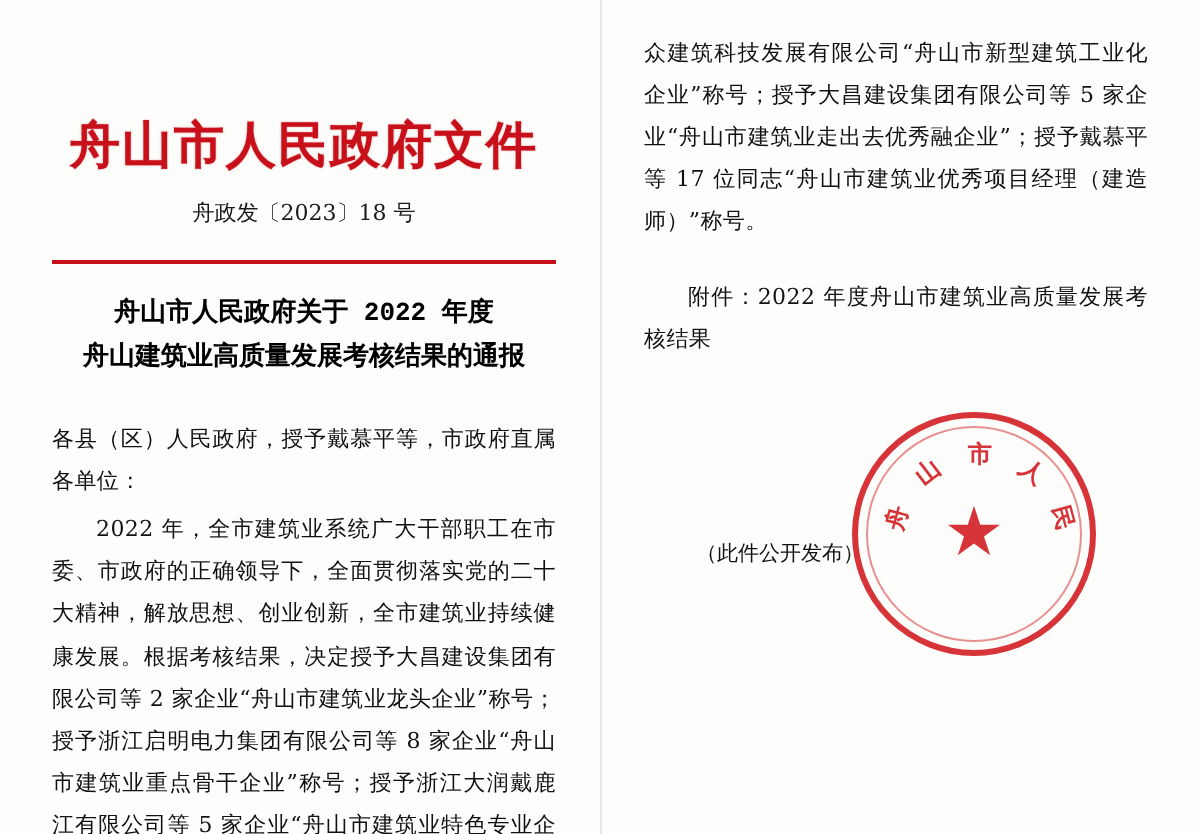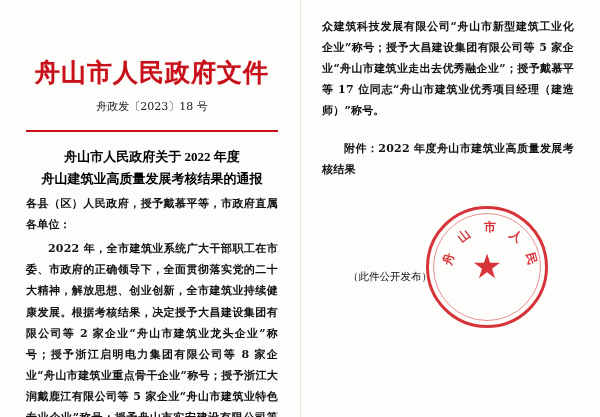--- a/index.html
+++ b/index.html
@@ -63,40 +63,39 @@
   }
   .sep-line {
     height: 1.5px;
     background: #c8101a;
     margin: 4px 0 14px 0;
   }
 
   
   .doc-title {
     text-align: center;
-    font-family: Liberation Serif, serif;
+    font-family: Liberation Mono, monospace;
     font-weight: bold;
     font-size: 13px;
     line-height: 1.75;
     color: #000;
-    margin-bottom: 2px;
+    margin-bottom: 18px;
   }
 
   
   .body-text {
     font-family: "DejaVu Serif", "Liberation Serif", serif;
     font-size: 11px;
     line-height: 1.92;
     color: #111;
     text-align: justify;
     letter-spacing: 0.2px;
   }
   .para {
     margin: 0 0 3px 0;
-    font-weight: bold;
   }
   .para.indent {
     text-indent: 22px;
   }
   .attach {
     text-indent: 22px;
     margin-top: 16px;
   }
 
   

